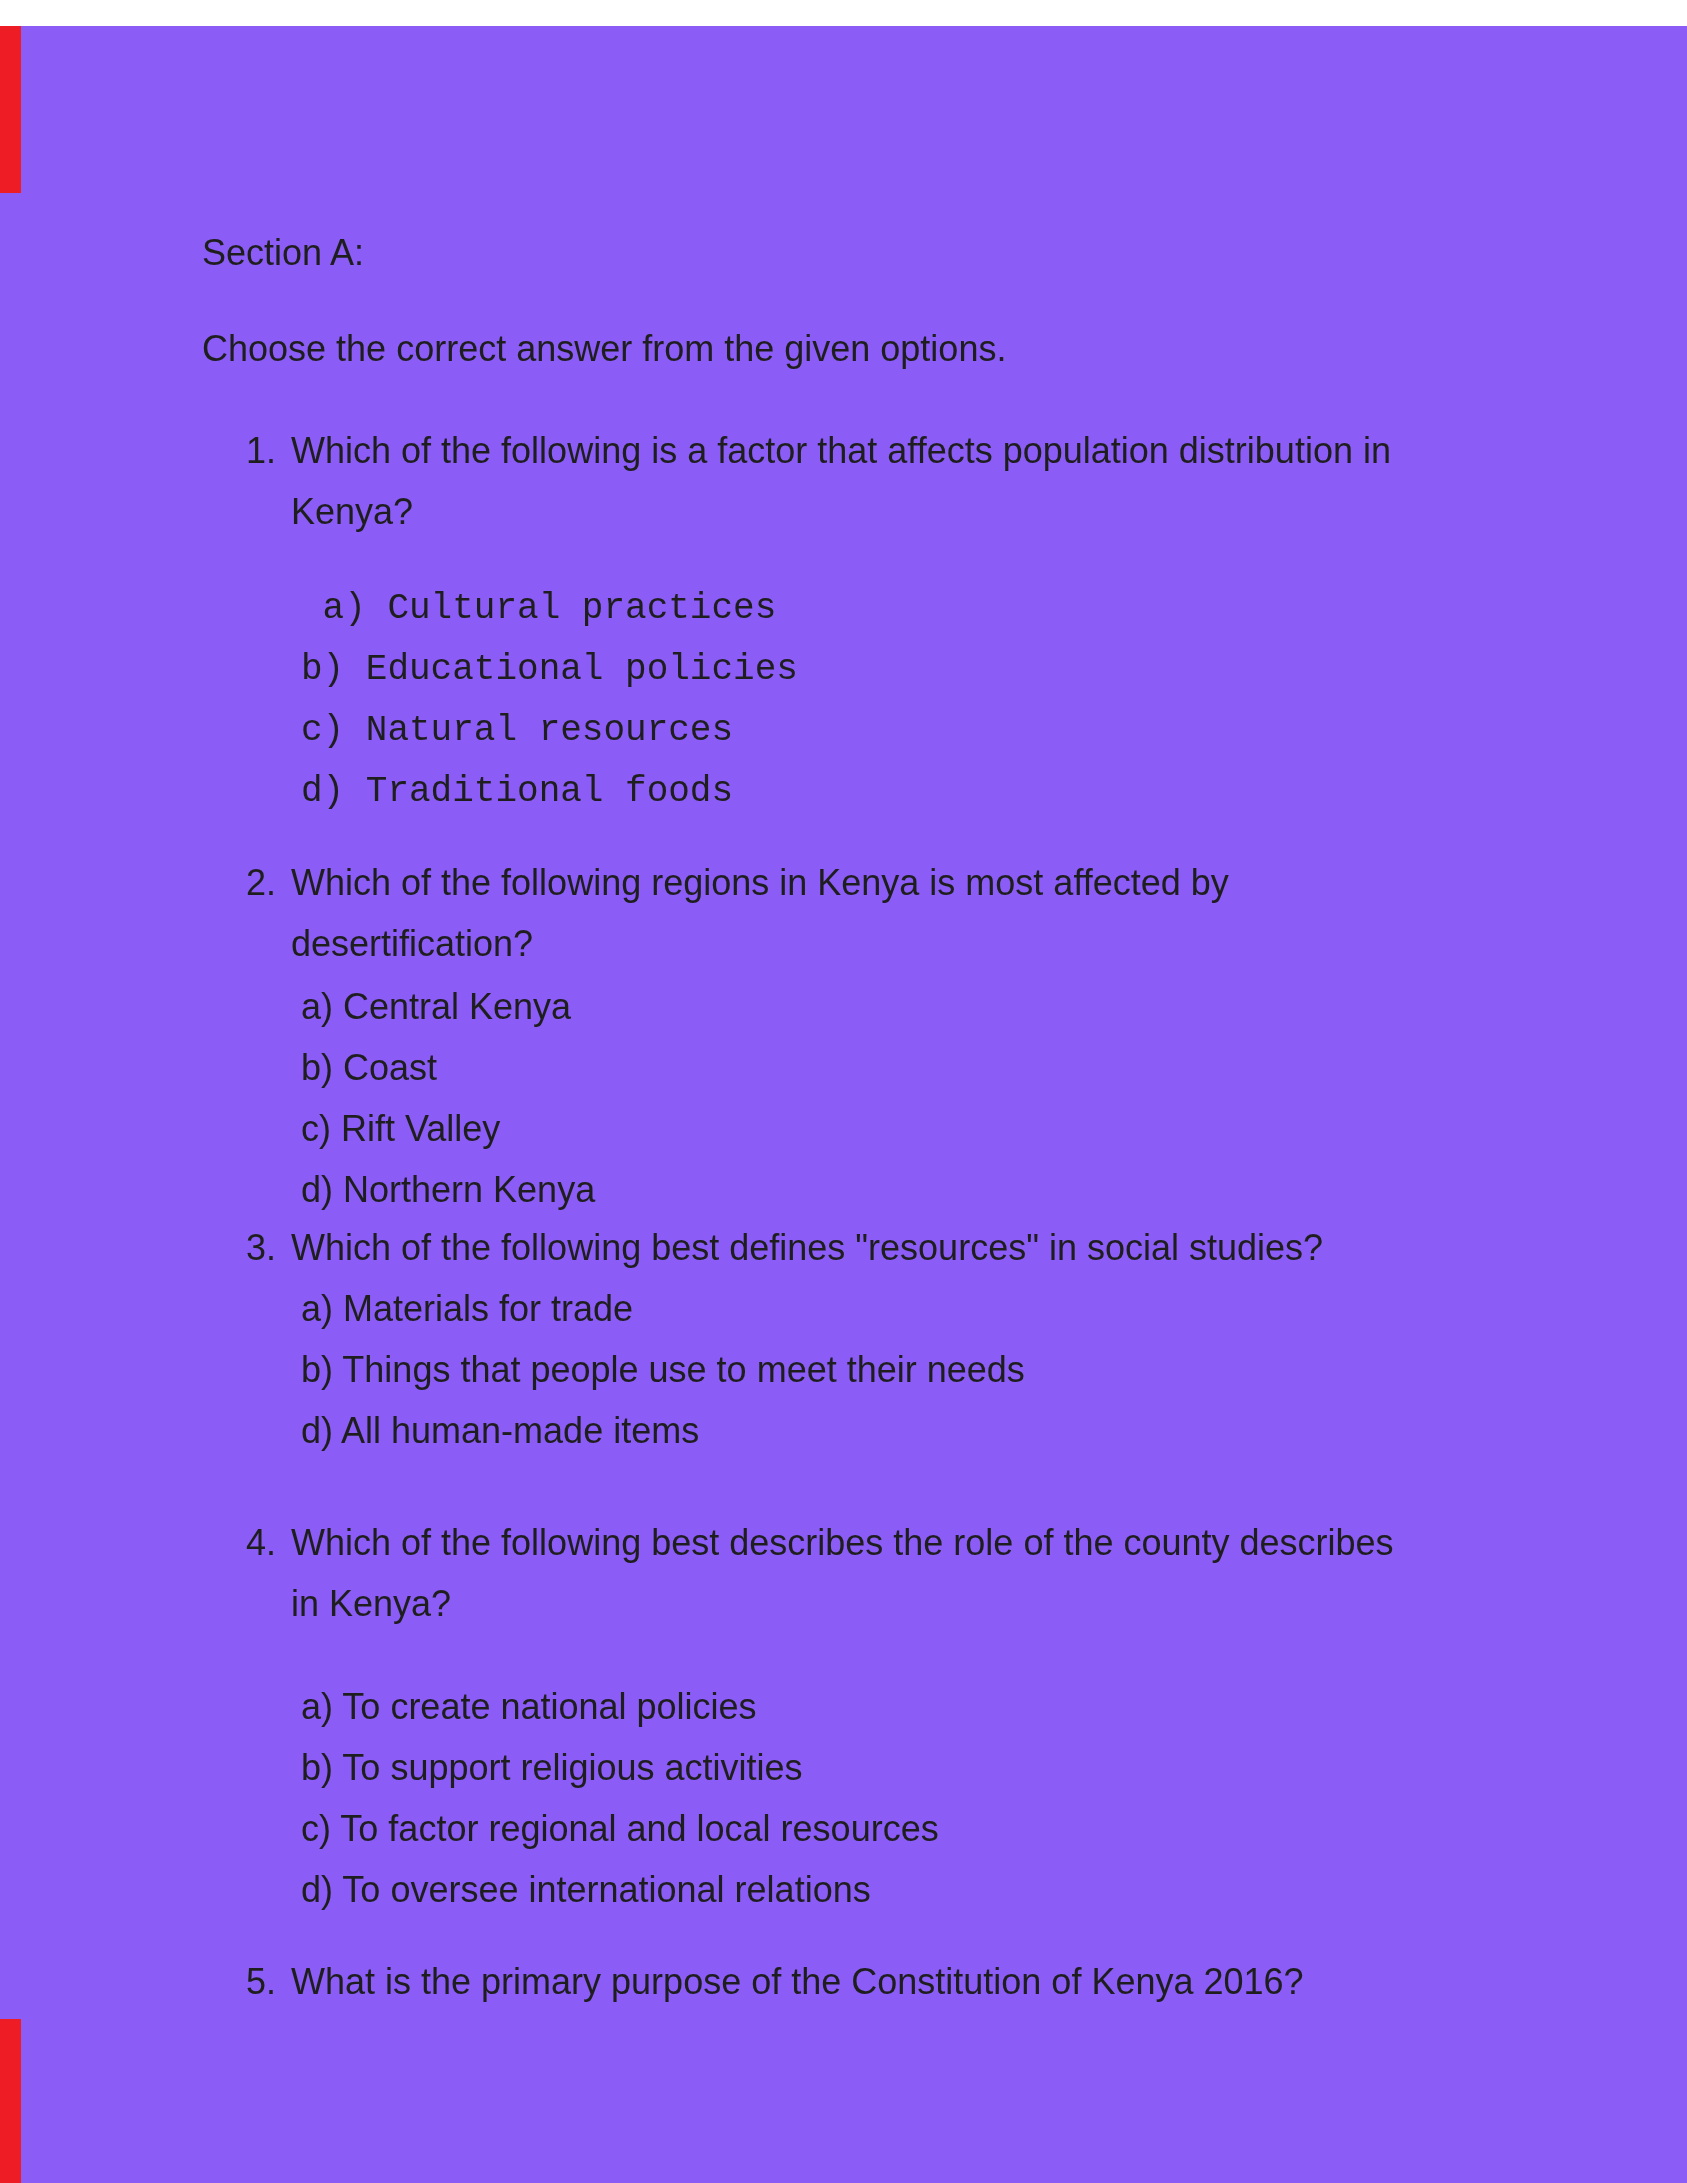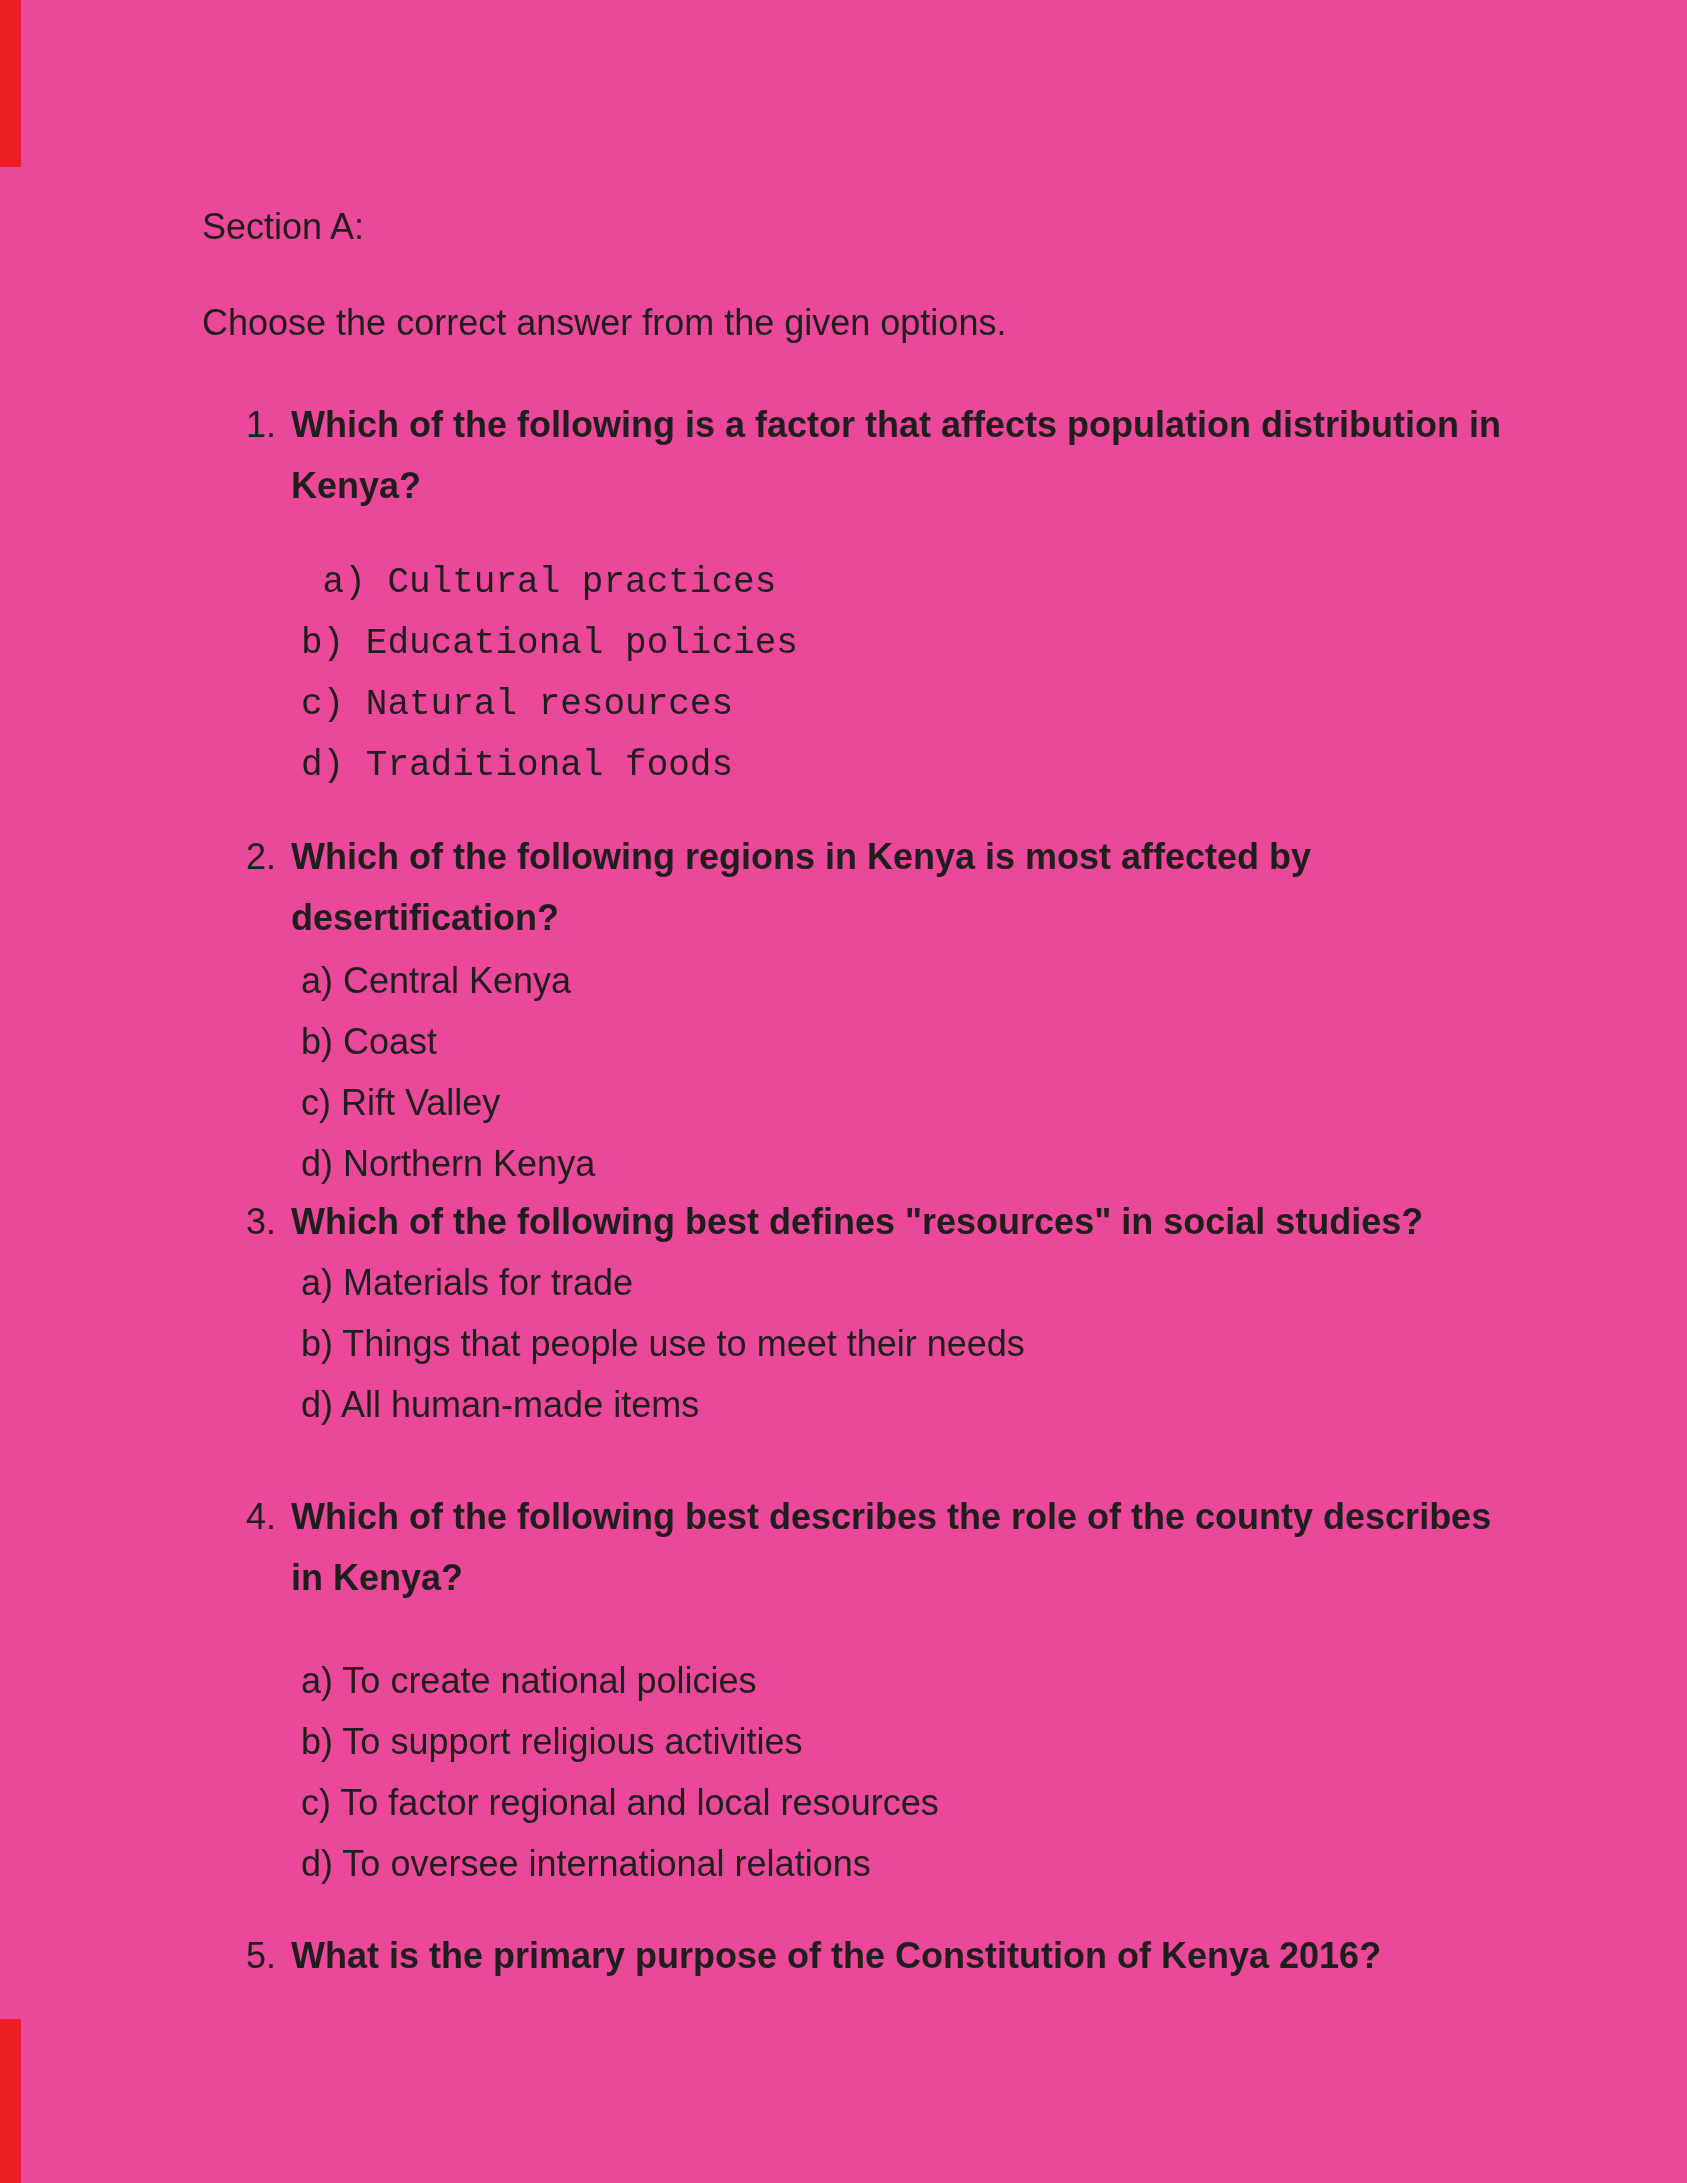--- a/index.html
+++ b/index.html
@@ -2,31 +2,31 @@
 <html style="font-size:10.6px"><head>
 <meta charset="utf-8">
 <style>
   html,body{margin:0;padding:0;}
   body{
     width:1687px;height:2183px;position:relative;overflow:hidden;
     background:#ffffff;
     font-family:"Liberation Sans",sans-serif;
     font-size:36px;line-height:61px;color:#1e1e1e;
   }
-  .page{position:absolute;inset:0;background:#ec4899;}
+  .page{position:absolute;inset:0;background:#8b5cf6;margin-top:26px;}
   .edge-bar{position:absolute;left:0;width:21px;}
   .edge-bar.top{top:0;height:167px;}
   .edge-bar.bottom{bottom:0;height:164px;}
   .free-line{position:absolute;white-space:pre;}
   #section-title{top:196px;left:202px;}
   #instruction{top:292px;left:202px;}
   .q{position:absolute;left:0;right:79px;}
   .q .num{position:absolute;left:246px;top:0;white-space:pre;}
   .q .stem{margin-left:291px;}
-  .q .stem .stem-line{white-space:pre;font-weight:bold;}
+  .q .stem .stem-line{white-space:pre;}
   .q .opts{margin-left:301px;}
   .q .opt{white-space:pre;}
   #q1{top:394px;}  #q1 .opts{margin-top:36px;font-family:Liberation Mono, monospace;}
   #q2{top:826px;} #q2 .opts{margin-top:2px;}
   #q3{top:1191px;} #q3 .opts{margin-top:0;}
   #q4{top:1486px;} #q4 .opts{margin-top:42px;}
   #q5{top:1925px;}
 </style>
 </head>
 <body style="background: rgb(255, 255, 255); color: rgb(30, 30, 30);">

